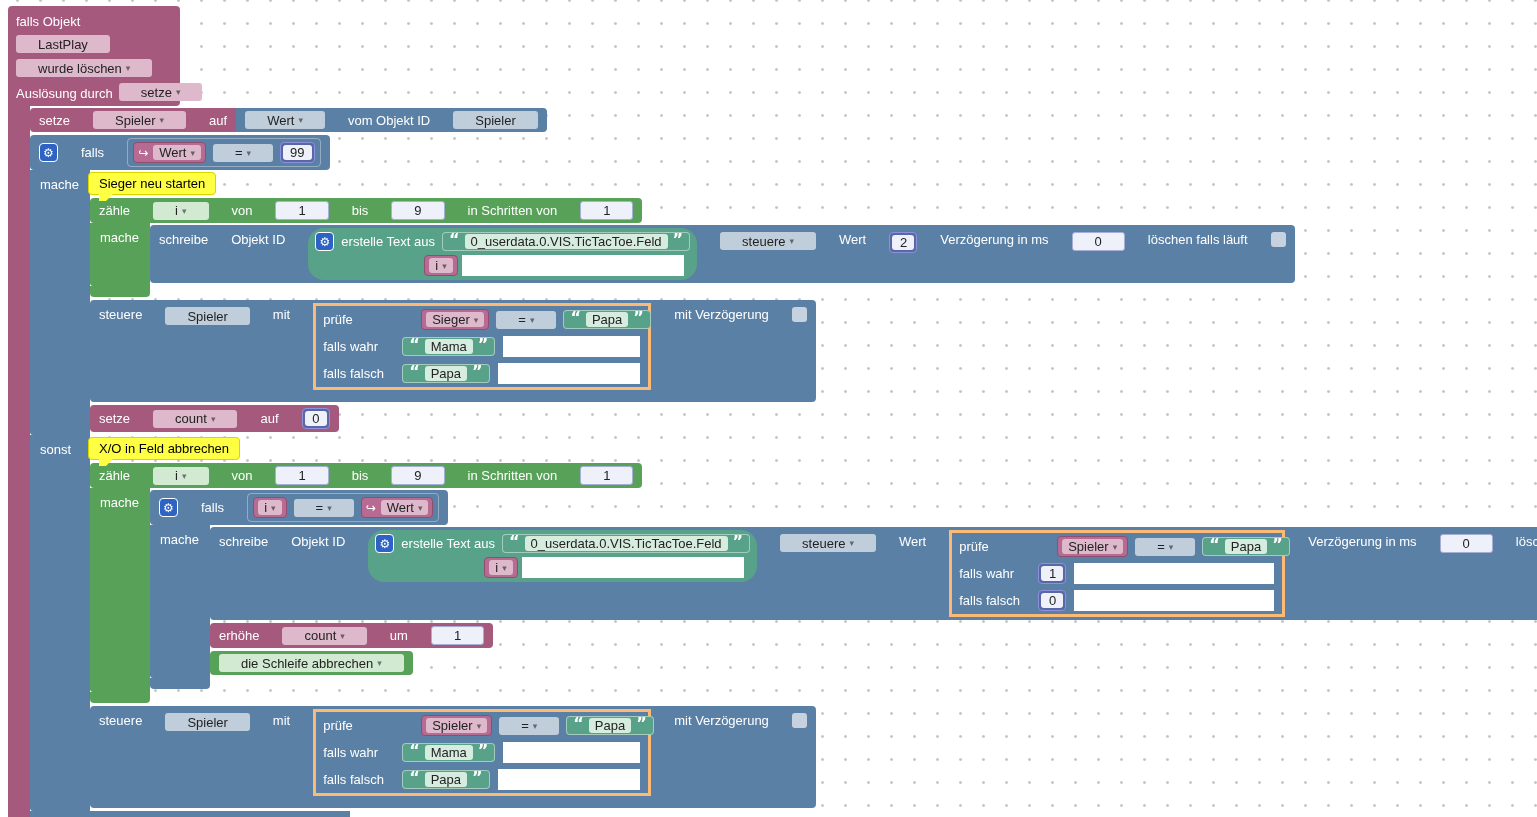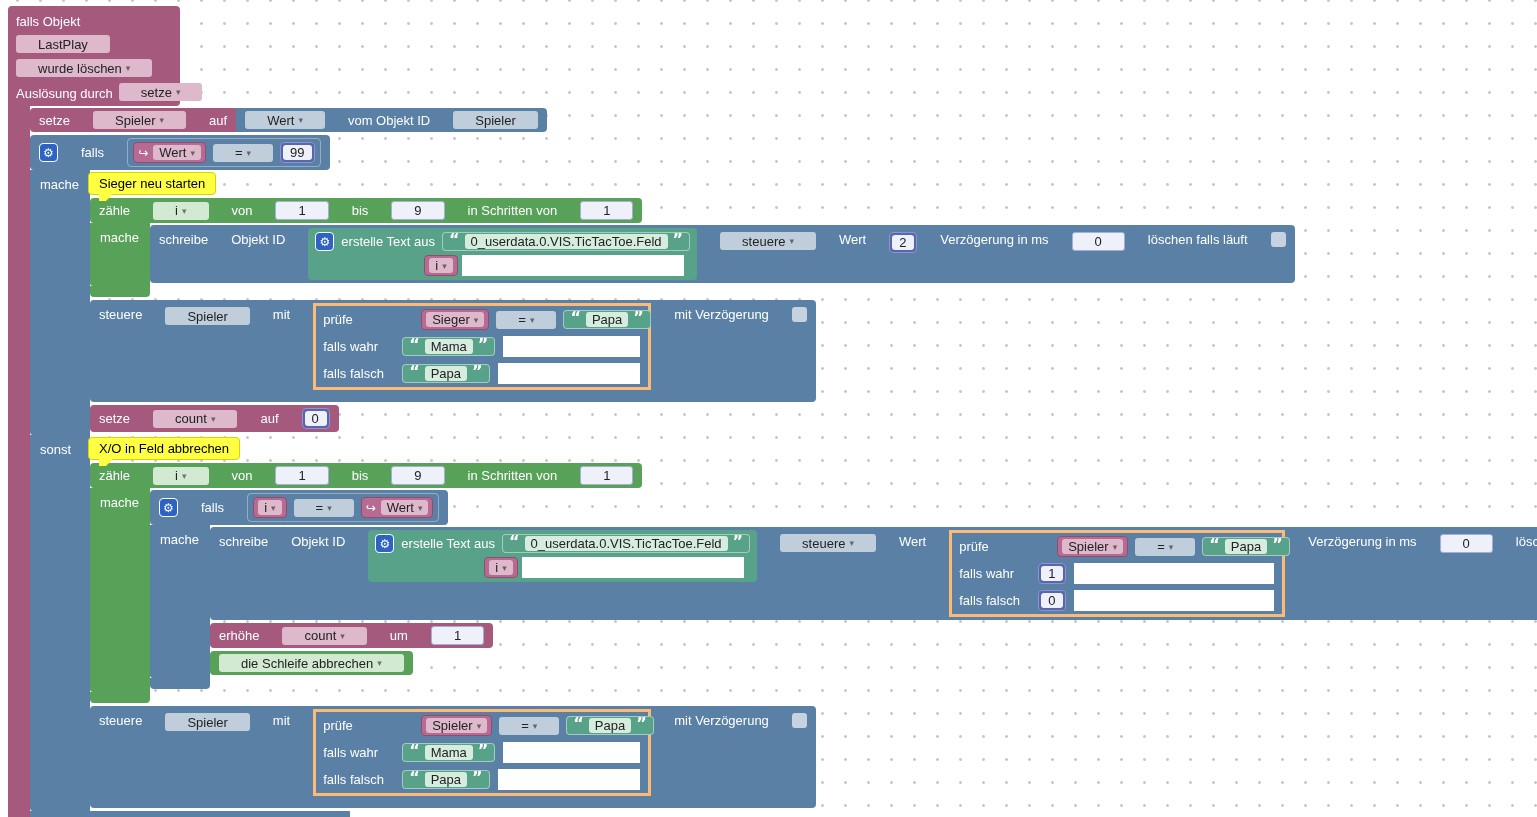--- a/index.html
+++ b/index.html
@@ -39,21 +39,21 @@
   .w{color:#fff; white-space:nowrap}
   
   .dd,.fld,.num{
     display:inline-flex; align-items:center; white-space:nowrap;
     border-radius:3px; padding:1px 22px; color:var(--ink); min-height:18px;
   }
   .dd::after{content:"▾"; font-size:9px; margin-left:4px; color:rgba(0,0,0,.5)}
   .pinkf{background:var(--pink-f)} .bluef{background:var(--blue-f)} .greenf{background:var(--green-f)}
   .num{background:var(--purple-f); border:1px solid #a6aed6; min-width:26px; justify-content:center}
   .nblk{display:inline-flex; background:var(--purple); border:1px solid var(--purple-brd); border-radius:4px; padding:2px}
-  .nblk .nfld{background:var(--purple-f); border-radius:3px; padding:0 7px; color:var(--ink); min-width:22px; text-align:left}
+  .nblk .nfld{background:var(--purple-f); border-radius:3px; padding:0 7px; color:var(--ink); min-width:22px; text-align:right}
   .vblk{display:inline-flex; align-items:center; gap:5px; background:var(--pink-vb); border:1px solid var(--pink-vbrd); border-radius:4px; padding:2px 4px}
   .vblk .vf{display:inline-flex; align-items:center; background:var(--pink-f); border-radius:3px; padding:0 6px; color:var(--ink); white-space:nowrap}
   .vblk .vf::after{content:"▾"; font-size:9px; margin-left:4px; color:rgba(0,0,0,.5)}
   .hook{color:#fff; font-family:"DejaVu Sans",sans-serif; font-size:12px}
   .hook::before{content:"↪"}
   .tblk{display:inline-flex; gap:5px; background:var(--teal); border:1px solid rgba(255,255,255,.45); border-radius:4px; padding:1px 6px}
   .tblk::before{content:"“"; font-weight:bold; font-size:16px; line-height:12px; color:#fff; font-family:"DejaVu Sans",sans-serif}
   .tblk::after{content:"”"; font-weight:bold; font-size:16px; line-height:12px; color:#fff; font-family:"DejaVu Sans",sans-serif}
   .tblk .tf{background:var(--teal-f); border-radius:3px; padding:0 6px; color:var(--ink); white-space:nowrap}
   .gear{
@@ -72,21 +72,21 @@
   .cmt::after{content:""; position:absolute; left:10px; bottom:-7px;
     border:7px solid transparent; border-top-color:var(--yellow); border-left-color:var(--yellow); border-bottom-width:0}
   
   .thead{width:172px; border-radius:4px 4px 4px 0; padding:4px 0 2px 0}
   .trow{display:flex; align-items:flex-end; gap:6px; padding:3px 8px; min-height:22px}
   
   .wrt,.ctrl{align-items:flex-start}
   .lbl2{margin-top:4px}
   .ctrl{padding-bottom:12px}
   
-  .mk{background:var(--teal); border-radius:4px; width:max-content}
+  .mk{background:var(--teal); border-radius:16px; width:max-content}
   .mkrow{display:flex; align-items:center; gap:7px; padding:4px 7px}
   .mkrow2{display:flex; align-items:center; padding:0 0 4px 0}
   .mkspace{width:116px; flex:0 0 auto}
   .mkfill{align-self:stretch; width:222px; background:#fff; margin-left:4px}
   
   .pru{display:flex; flex-direction:column; background:var(--blue); border:3px solid #fdba74; width:338px}
   .prow{display:flex; align-items:center; gap:7px; padding:3px 7px; min-height:27px}
   .plbl{width:72px; flex:0 0 auto}
   .pfill{flex:1; align-self:stretch; background:#fff; margin:0 1px}
   .pgap{width:12px; flex:0 0 auto}

